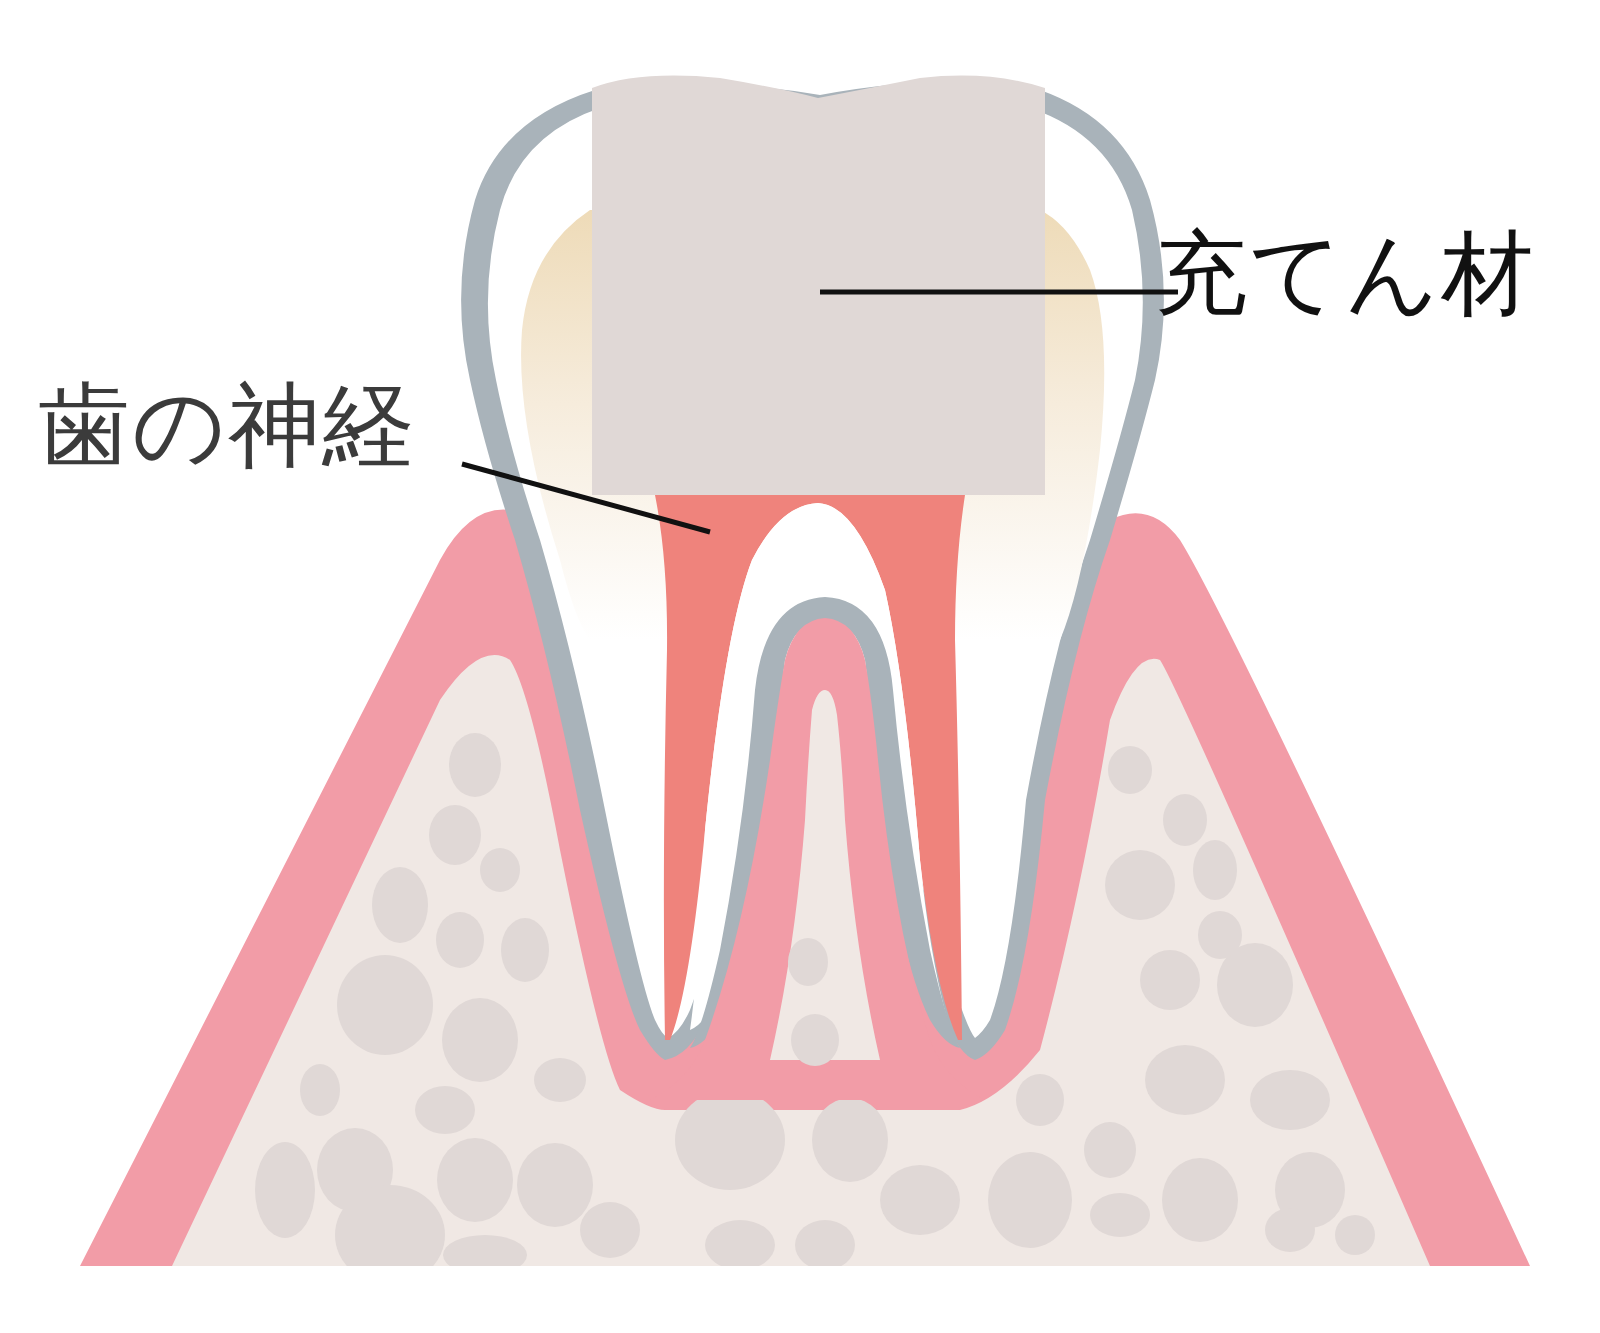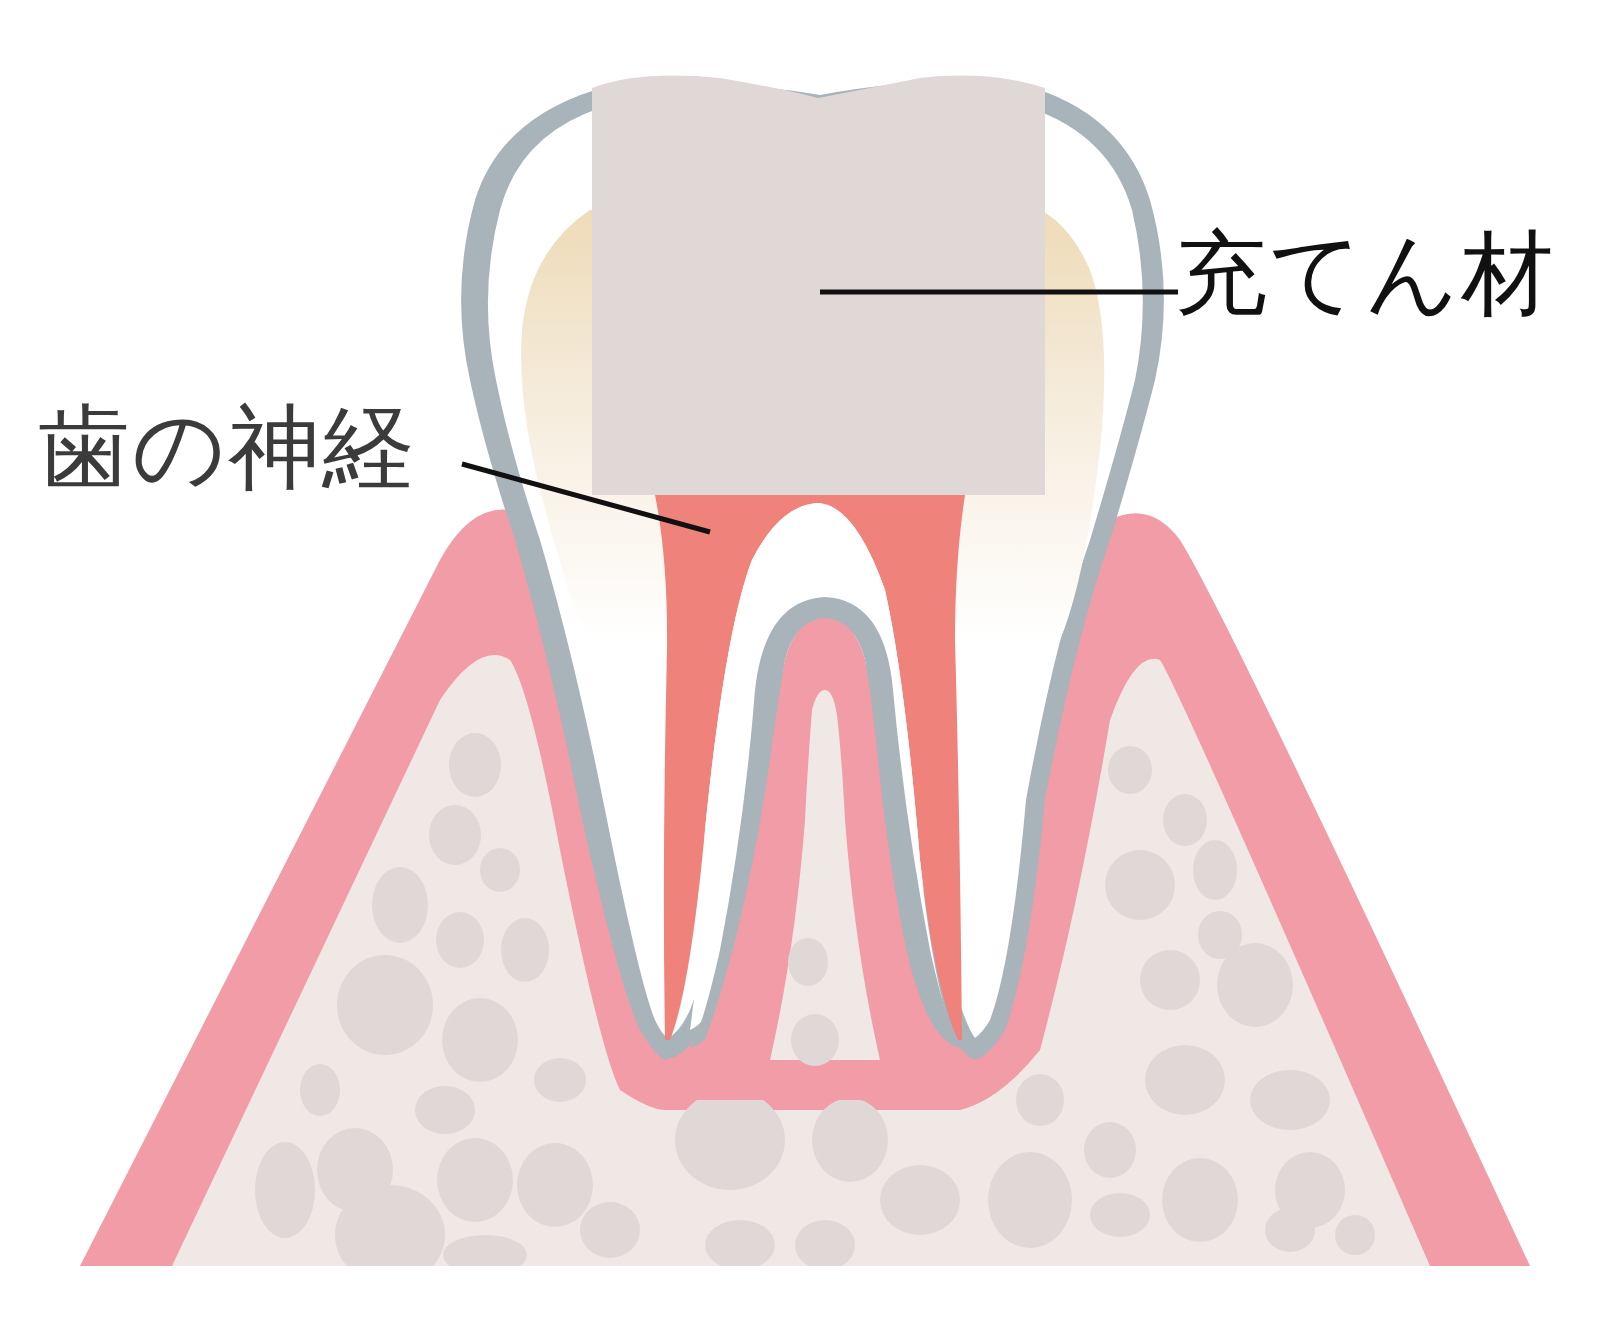--- a/index.html
+++ b/index.html
@@ -1,21 +1,21 @@
 <!DOCTYPE html>
 <html><head>
   <meta charset="utf-8">
   <style>
     html, body { margin:0; padding:0; background:#ffffff; }
     body { width:1600px; height:1333px; position:relative; overflow:hidden;
            font-family:"DejaVu Sans", sans-serif; }
     #diagram { position:absolute; left:0; top:0; width:1600px; height:1333px; }
     .label { position:absolute; font-family:"DejaVu Sans", sans-serif; white-space:nowrap; line-height:1; }
-    #label-filling { left:1155px; top:228px; font-size:92px; color:#111111; letter-spacing:2px;margin-left:20px; }
-    #label-nerve { left:38px; top:402px; font-size:92px; color:#3b3b3b; letter-spacing:2px; }
+    #label-filling { left:1155px; top:228px; font-size:92px; color:#111111; letter-spacing:2px; }
+    #label-nerve { left:38px; top:380px; font-size:92px; color:#3b3b3b; letter-spacing:2px; }
   </style>
 </head>
 <body>
 
 <svg id="diagram" viewBox="0 0 1600 1333" xmlns="http://www.w3.org/2000/svg">
   <defs>
     <linearGradient id="dentinGrad" x1="0" y1="0" x2="0" y2="1">
       <stop offset="0" stop-color="#eedbb8"></stop>
       <stop offset="0.45" stop-color="#f6ecdc"></stop>
       <stop offset="1" stop-color="#ffffff"></stop>

